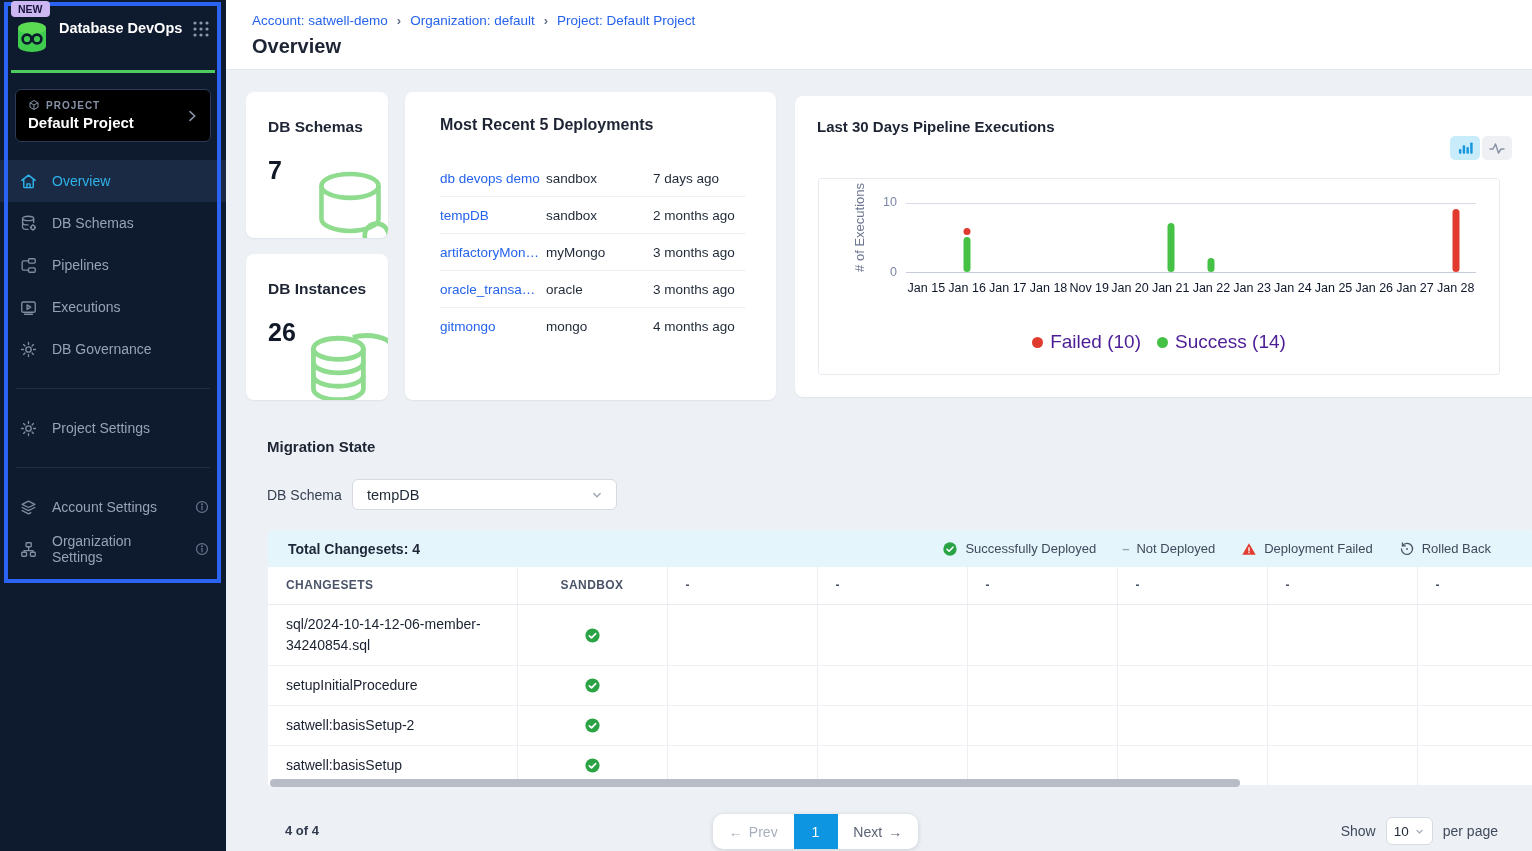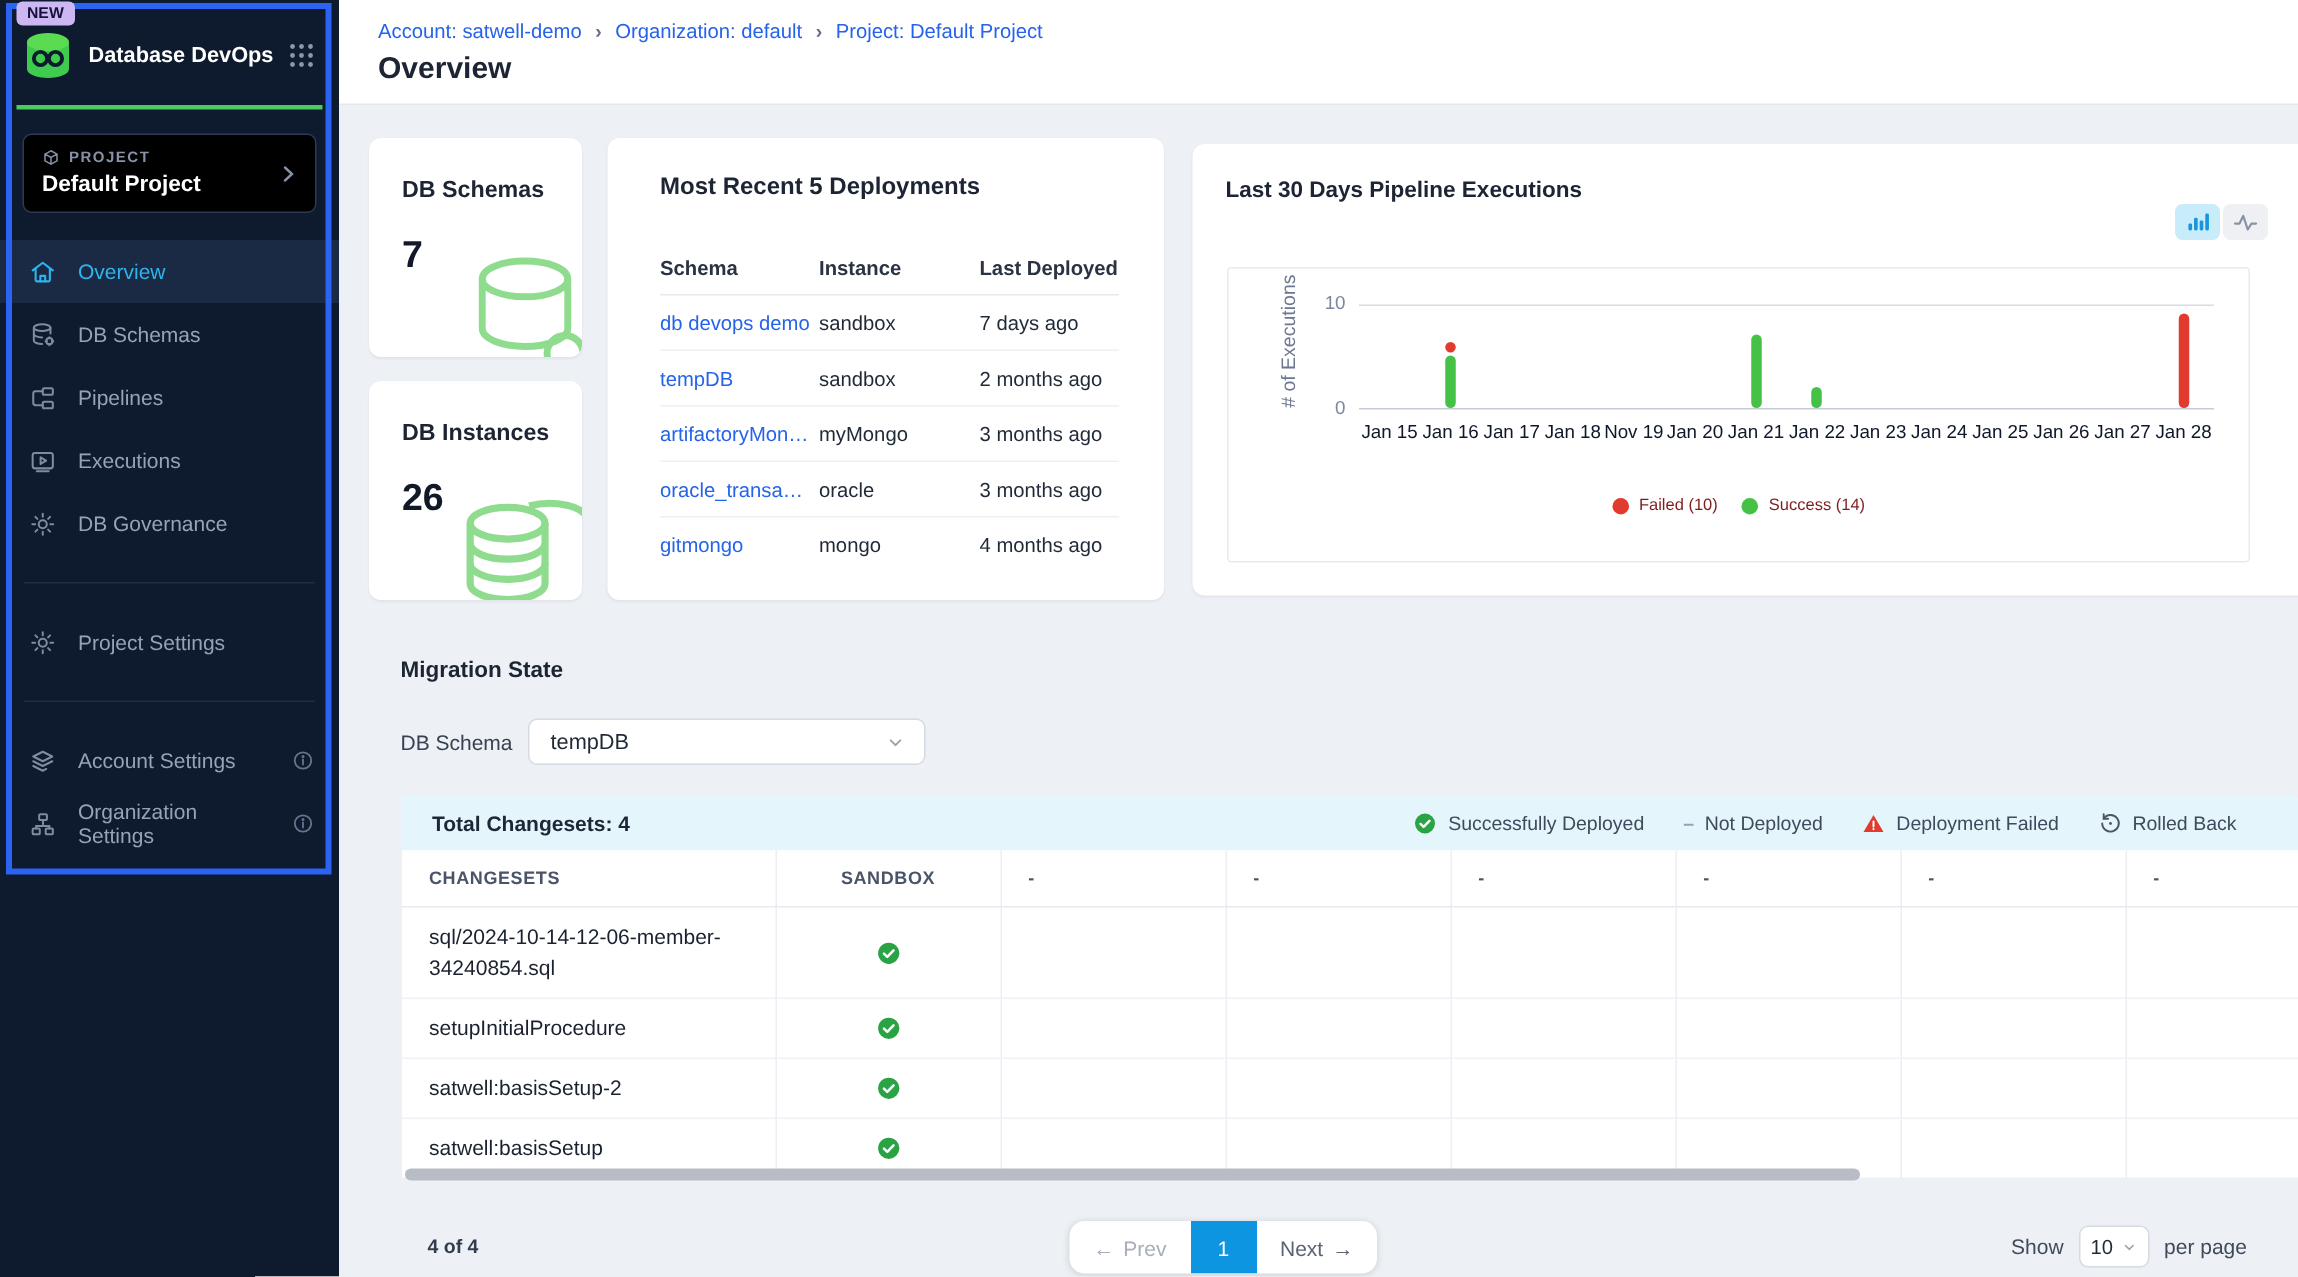--- a/index.html
+++ b/index.html
@@ -3,21 +3,21 @@
 <meta charset="utf-8">
 <style>
   * { margin:0; padding:0; box-sizing:border-box; }
   html,body { width:1532px; height:851px; overflow:hidden; font-family:"Liberation Sans", sans-serif; background:#edf0f5; color:#1f2937; }
   .root { position:relative; width:1532px; height:851px; }
 
   
   .sidebar { position:absolute; left:0; top:0; width:226px; height:851px; background:#0e1a2e; z-index:2; }
   .sidebar-highlight { position:absolute; left:4px; top:2px; width:217px; height:581px; border:4px solid #2b63f3; pointer-events:none; z-index:10; }
   .new-badge { position:absolute; left:11px; top:1px; z-index:11; background:#cdb7f3; color:#17123a; font-size:10.5px; font-weight:bold; padding:2px 7px; border-radius:4px; }
-  .sb-header { display:flex; align-items:center; padding:20px 16px 14px 14px; }
+  .sb-header { display:flex; align-items:flex-start; padding:20px 16px 14px 14px; }
   .sb-logo { width:36px; height:34px; flex:0 0 auto; }
   .sb-title { color:#fff; font-size:14.5px; font-weight:bold; margin-left:9px; flex:1; }
   .grid-icon { color:#8b97ac; cursor:pointer; }
   .sb-greenline { height:3px; background:#4ccc5e; margin:2px 11px 0 11px; }
   .project-box { margin:16px 15px 0 15px; background:#000000; border:1px solid #2c3a55; border-radius:6px; padding:9px 12px 10px 12px; position:relative; cursor:pointer; }
   .project-label-row { display:flex; align-items:center; gap:6px; color:#8792a8; font-size:10px; font-weight:bold; letter-spacing:1px; }
   .project-name { color:#ffffff; font-size:15px; font-weight:600; margin-top:3px; }
   .project-chevron { position:absolute; right:10px; top:50%; transform:translateY(-50%); color:#8792a8; }
   .sb-nav { margin-top:18px; }
   .sb-item { display:flex; align-items:center; gap:14px; height:42px; padding:0 16px 0 19px; color:#97a2b6; font-size:14px; cursor:pointer; position:relative; }
@@ -68,21 +68,21 @@
   .ytick.t0 { left:44px; top:86px; }
   .plot-area { position:absolute; left:87px; top:24px; width:570px; height:70px; border-top:1px solid #d9dce8; border-bottom:1px solid #c7ccd9; display:flex; }
   .chart-slot { flex:1; position:relative; }
   .bar-stack { position:absolute; bottom:0; left:50%; transform:translateX(-50%); display:flex; flex-direction:column; justify-content:flex-end; gap:2px; }
   .bar { width:7px; border-radius:3.5px; }
   .bar.failed { background:#e13b2f; }
   .bar.success { background:#45c245; }
   .x-labels { position:absolute; left:87px; top:102px; width:570px; display:flex; }
   .chart-x-label { flex:1; text-align:center; font-size:12.5px; color:#0f172a; }
   .x-axis-title { position:absolute; left:87px; top:124px; width:570px; text-align:center; font-size:13px; color:#5a6480; }
-  .chart-legend { position:absolute; left:0; top:152px; width:100%; display:flex; justify-content:center; gap:16px; font-size:11px; color:#7f1d1d; }
+  .chart-legend { position:absolute; left:0; top:152px; width:100%; display:flex; justify-content:center; gap:16px; font-size:19px; color:#4c1d95; }
   .leg-item { display:flex; align-items:center; gap:7px; }
   .leg-dot { width:11px; height:11px; border-radius:50%; }
   .leg-dot.red { background:#e13b2f; } .leg-dot.green { background:#45c245; }
 
   
   .mig-title { position:absolute; left:41px; top:368px; font-size:15px; font-weight:bold; color:#1d2433; }
   .mig-schema-label { position:absolute; left:41px; top:417px; font-size:14px; color:#374151; }
   .mig-select { position:absolute; left:126px; top:409px; width:265px; height:31px; background:#fff; border:1px solid #d6dae1; border-radius:6px; display:flex; align-items:center; padding:0 12px 0 14px; font-size:14.5px; color:#1f2937; cursor:pointer; }
   .mig-select .chev { margin-left:auto; color:#9aa2b1; display:flex; }
 
@@ -291,25 +291,20 @@
           <ellipse cx="40" cy="30" rx="26" ry="11"></ellipse>
           <path d="M14 30 v14 a26 11 0 0 0 52 0 V30"></path>
           <path d="M14 44 v14 a26 11 0 0 0 52 0 V44"></path>
           <path d="M14 58 v14 a26 11 0 0 0 52 0 V58"></path>
         </svg>
       </div>
 
       <div class="card card-deploy">
         <div class="deploy-title">Most Recent 5 Deployments</div>
         <div class="deploy-table">
-          <div class="deploy-row hdr">
-            <div class="deploy-c1">Schema</div>
-            <div class="deploy-c2">Instance</div>
-            <div class="deploy-c3">Last Deployed</div>
-          </div>
           <div class="deploy-row">
             <div class="deploy-c1 link">db devops demo</div>
             <div class="deploy-c2">sandbox</div>
             <div class="deploy-c3">7 days ago</div>
           </div>
           <div class="deploy-row">
             <div class="deploy-c1 link">tempDB</div>
             <div class="deploy-c2">sandbox</div>
             <div class="deploy-c3">2 months ago</div>
           </div>

